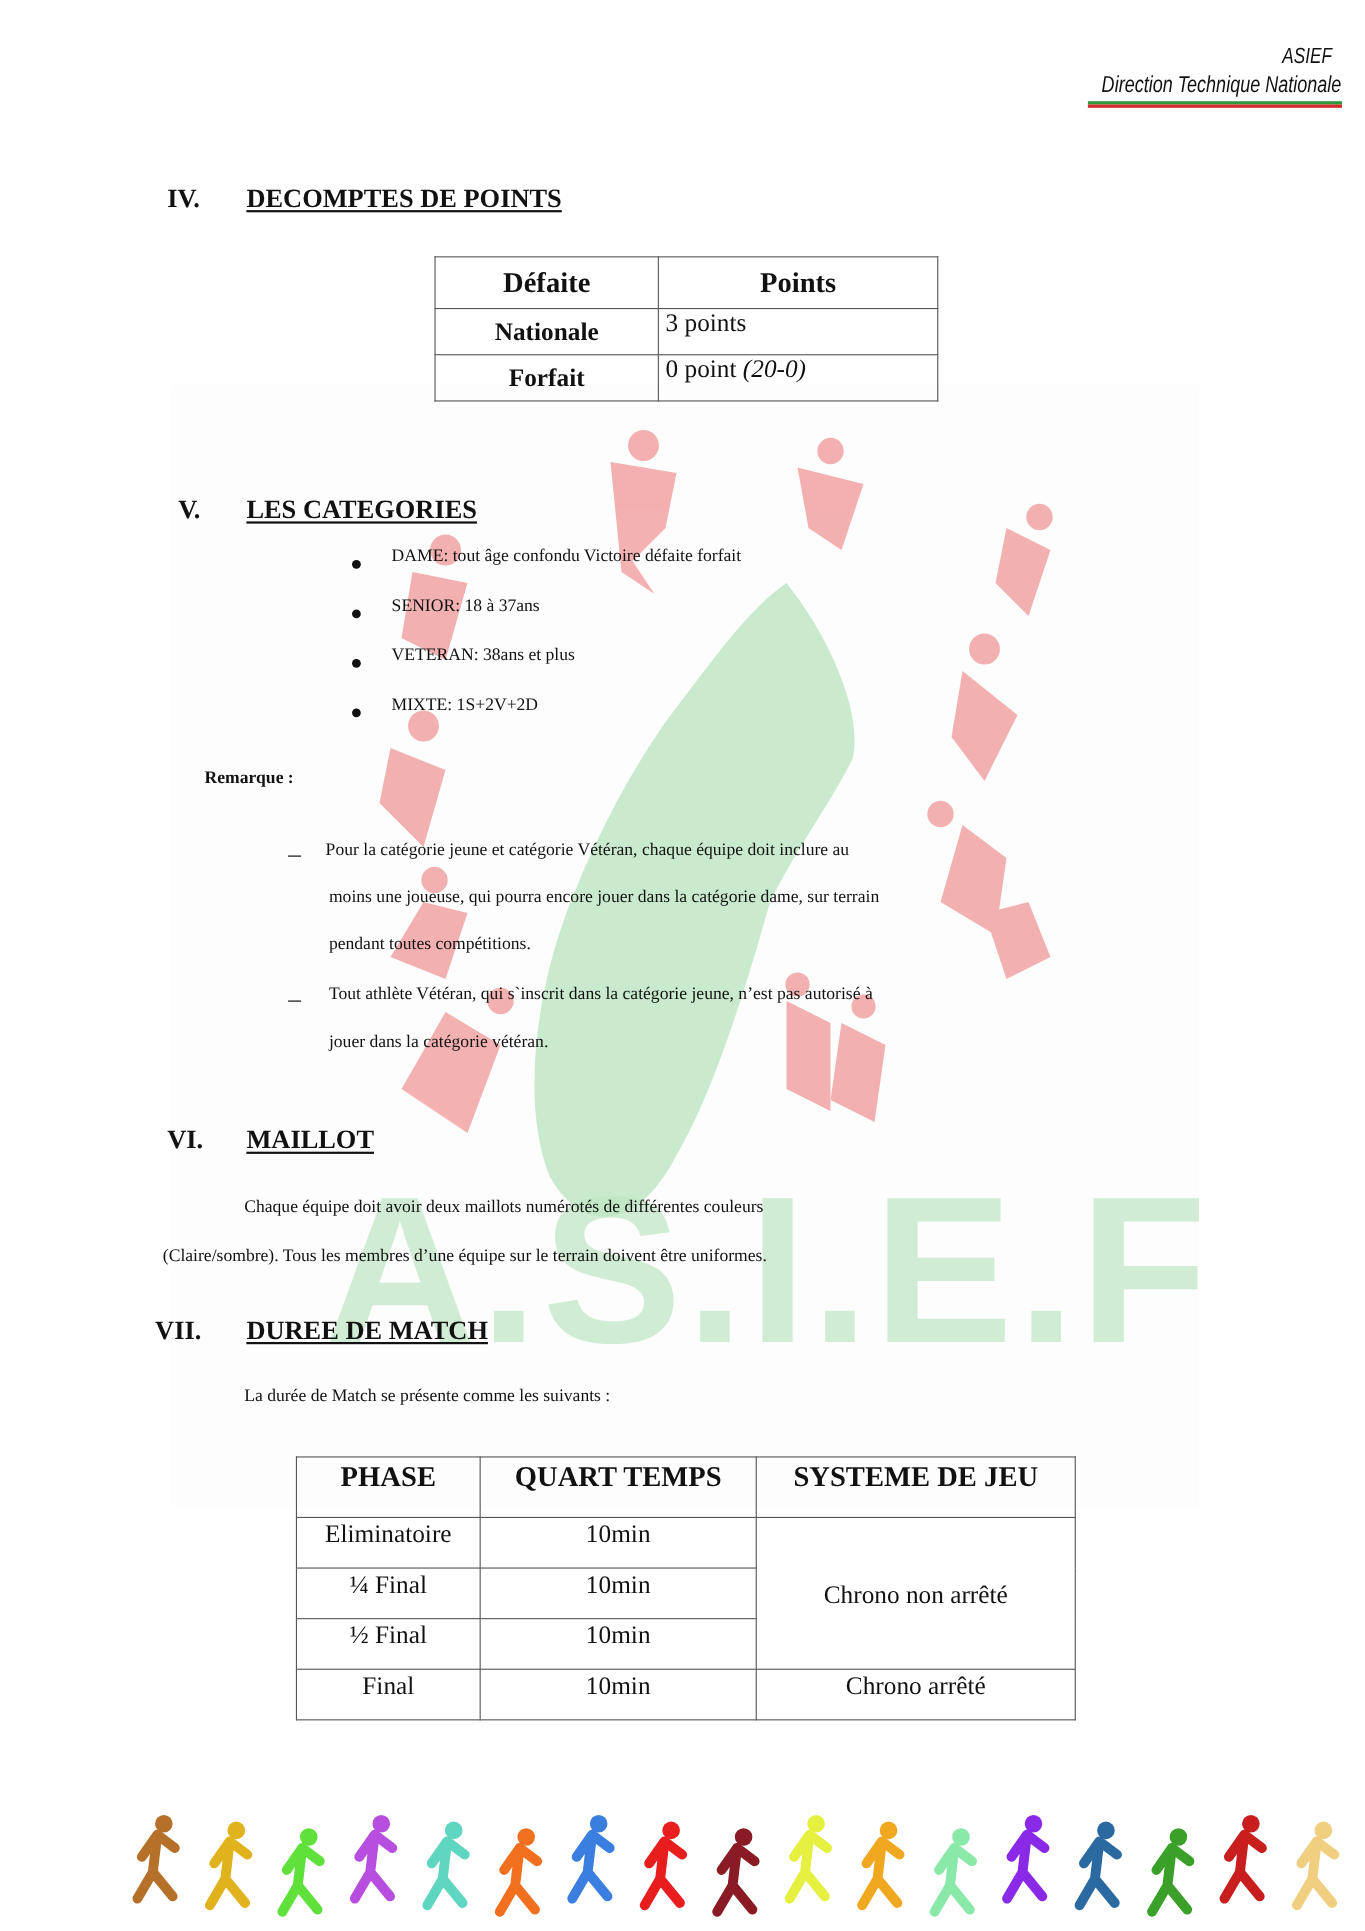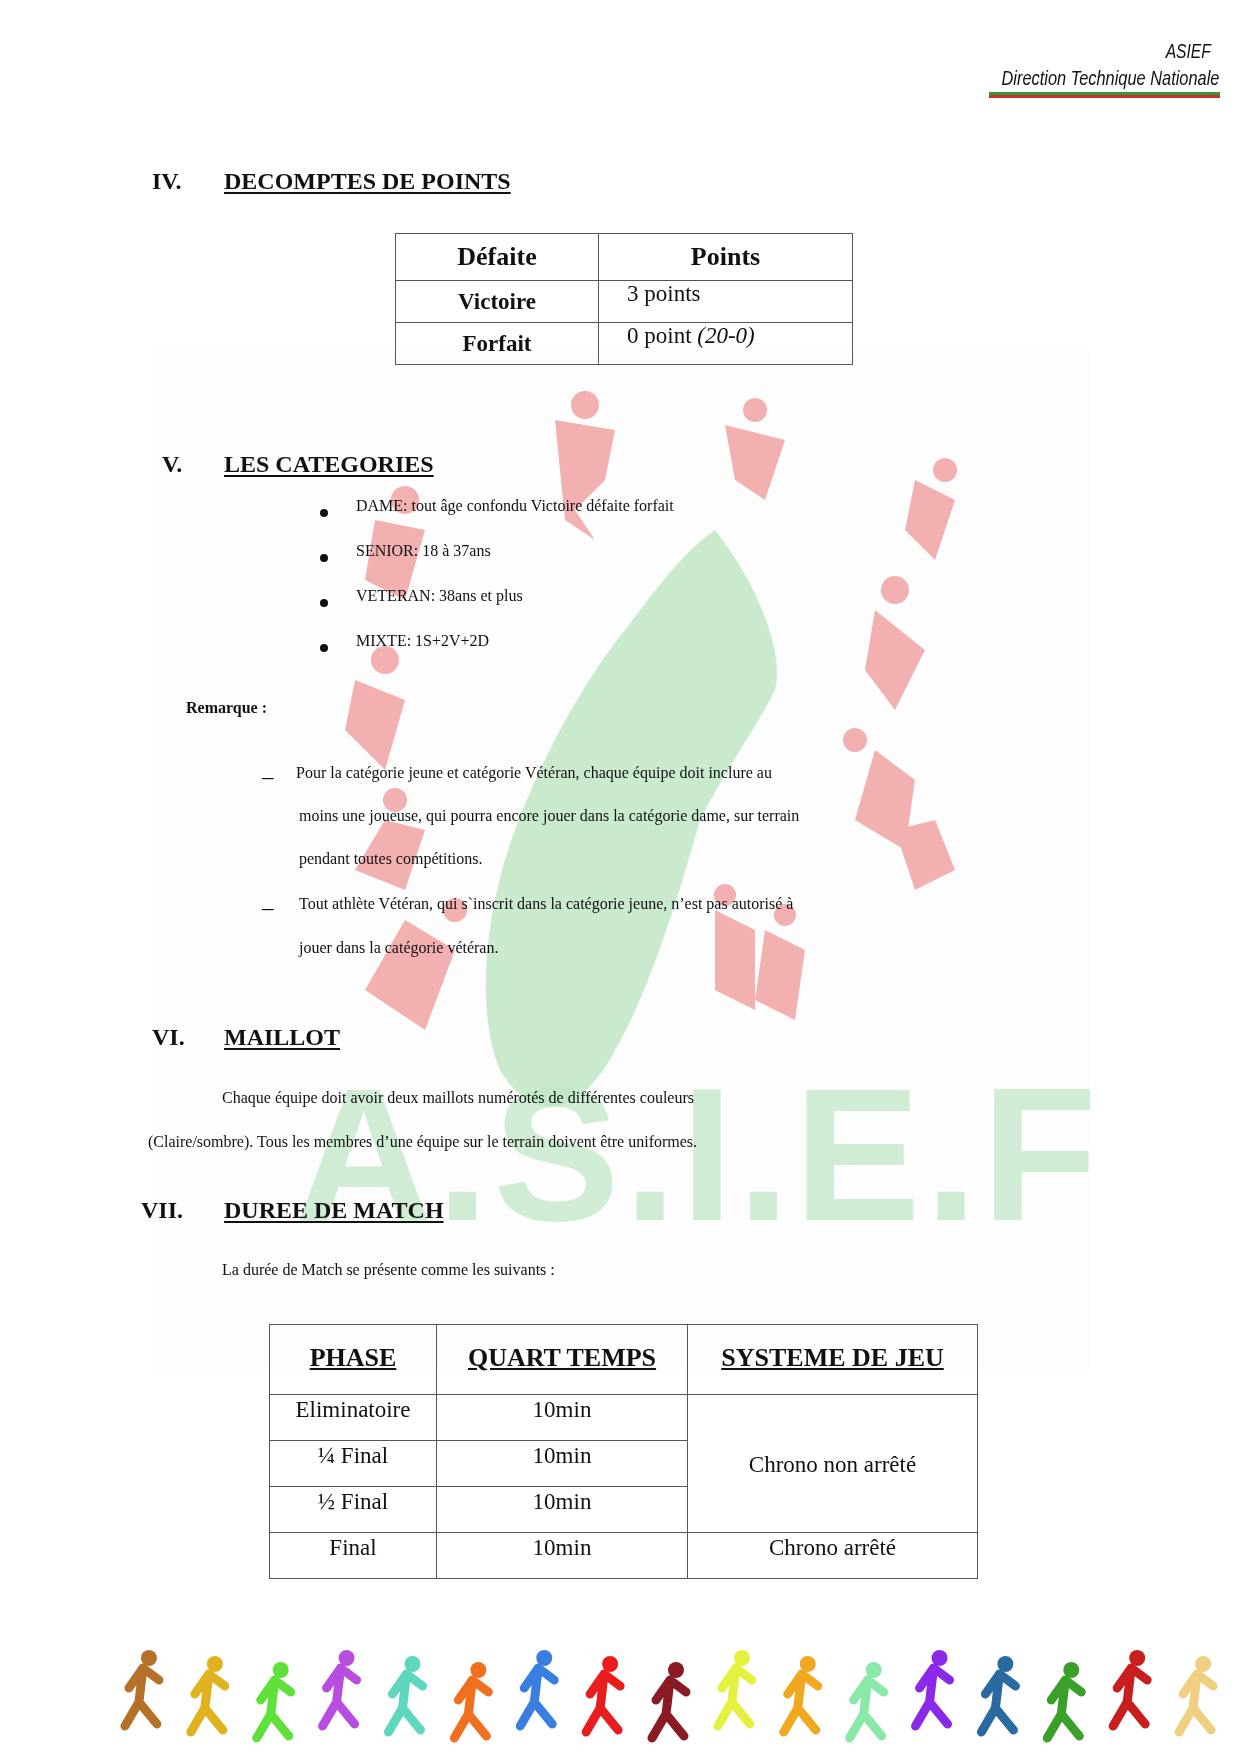--- a/index.html
+++ b/index.html
@@ -19,23 +19,23 @@
   .sec-title { position:absolute; font-weight:bold; font-size:24px; text-decoration:underline; text-underline-offset:3px; }
   .text { position:absolute; font-size:16px; white-space:nowrap; }
   .bold { font-weight:bold; }
 
   table.t { position:absolute; border-collapse:collapse; font-size:23px; }
   table.t td, table.t th { border:1.5px solid #555; padding:0; }
   #tbl1 { left:395px; top:233px; width:458px; }
   #tbl1 th { height:46px; font-size:26px; font-weight:bold; text-align:center; }
   #tbl1 td { height:41px; }
   #tbl1 td.res { text-align:center; font-weight:bold; font-size:23px; width:202px; }
-  #tbl1 td.pts { text-align:left; padding-left:28px; vertical-align:top; }
+  #tbl1 td.pts { text-align:left; padding-left:6px; vertical-align:top; }
   #tbl2 { left:269px; top:1324px; width:709px; }
-  #tbl2 th { height:51px; font-size:26px; font-weight:bold; text-align:center; vertical-align:top; padding-top:18px;text-decoration:underline; }
+  #tbl2 th { height:51px; font-size:26px; font-weight:bold; text-align:center; vertical-align:top; padding-top:3px; }
   #tbl2 td { height:43px; text-align:center; vertical-align:top; padding-top:2px; }
   #tbl2 td.sys { vertical-align:middle; }
   #tbl2 col.c1 { width:167px; } #tbl2 col.c2 { width:251px; }
 
   .bullet { position:absolute; width:8px; height:8px; border-radius:50%; background:#111; }
   .dash { position:absolute; font-size:23px; }
 
   .footer { position:absolute; left:110px; top:1640px; width:1120px; height:110px; }
 </style>
 </head>
@@ -83,21 +83,21 @@
 <div class="sec-num" style="left:152px; top:168px;">IV.</div>
 <div class="sec-title" style="left:224px; top:168px;">DECOMPTES DE POINTS</div>
 
 <table class="t" id="tbl1">
   <tbody>
       <tr>
     <th>Défaite</th>
     <th>Points</th>
   </tr>
   <tr>
-    <td class="res">Victoire</td>
+    <td class="res">Nationale</td>
     <td class="pts">3 points</td>
   </tr>
   <tr>
     <td class="res">Forfait</td>
     <td class="pts"><span>0 point </span><i>(20-0)</i></td>
   </tr>
 </tbody>
   </table>
 
 <div class="sec-num" style="left:162px; top:451px;">V.</div>

